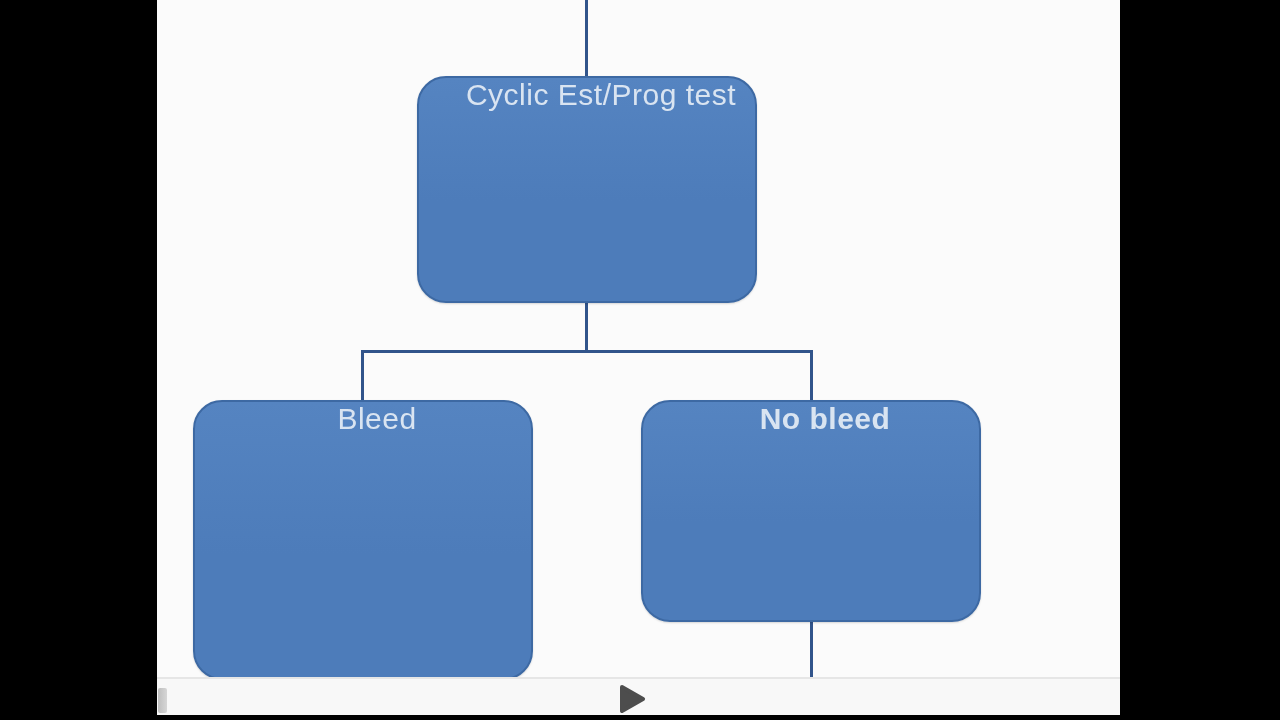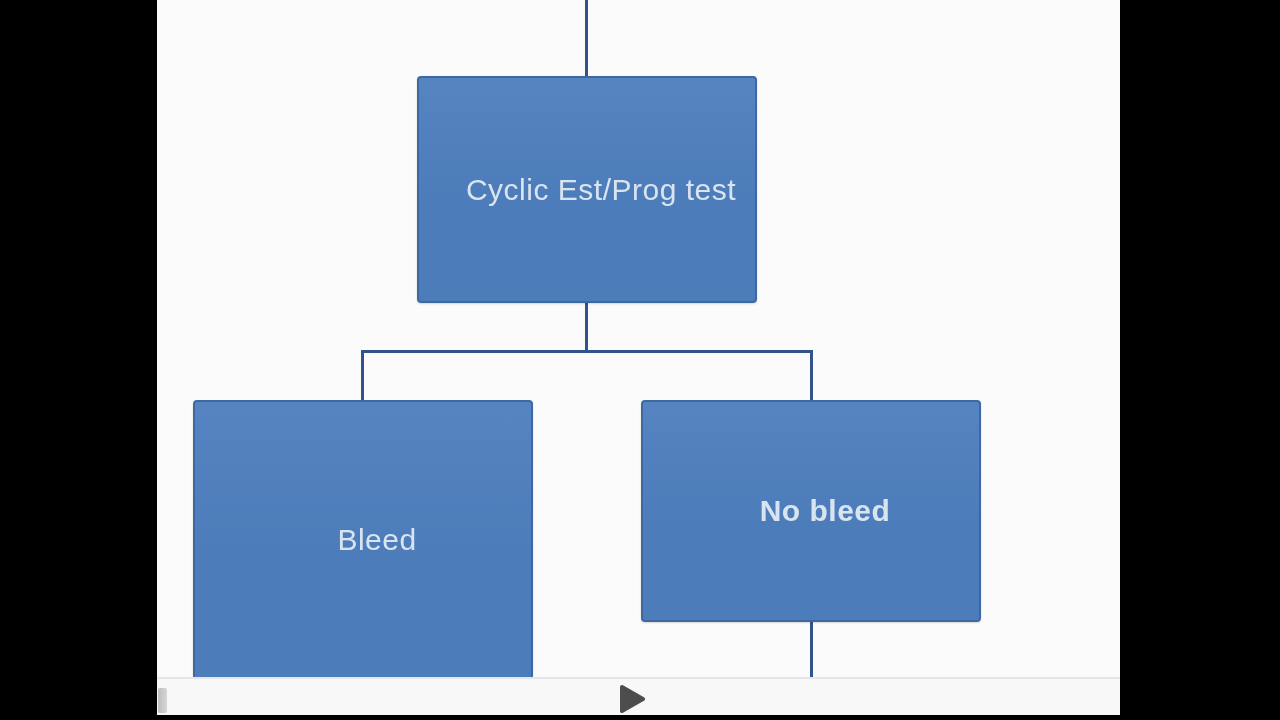--- a/index.html
+++ b/index.html
@@ -23,25 +23,24 @@
     left: 157px;
     top: 0;
     width: 963px;
     height: 677px;
     background: var(--slide-bg, #fbfbfb);
   }
   
   .node {
     position: absolute;
     box-sizing: border-box;
-    border-radius: 4px;
+    border-radius: 29px;
     border: 2px solid var(--node-border, #3d69a3);
     background: linear-gradient(180deg, var(--node-fill-light, #5584c1) 0%, var(--node-fill, #4d7cba) 55%);
     display: flex;
-    align-items: center;
     justify-content: center;
     box-shadow: 0 1px 2px rgba(0,0,0,0.15);
     padding-left: 28px;
   }
   .node span {
     color: var(--node-text, #d9e4f1);
     font-size: 30px;
     letter-spacing: 0.5px;
   }
   .node-root   { left: 260px; top: 76px;  width: 340px; height: 227px; }

